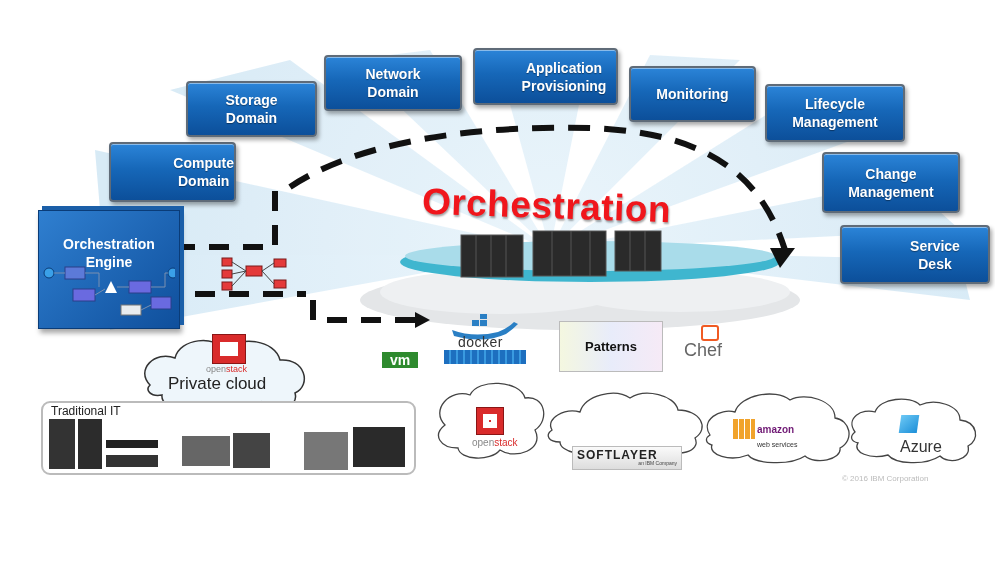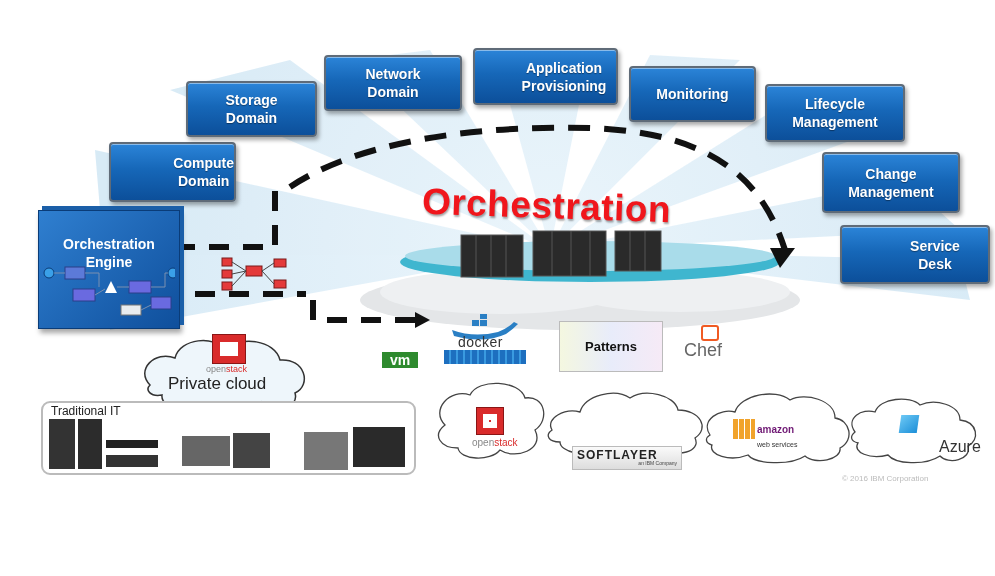--- a/index.html
+++ b/index.html
@@ -190,15 +190,15 @@
 <div class="abs" style="left:572px;top:430px;width:108px;height:22px;background:linear-gradient(#fafafa,#ddd);border:1px solid #bbb;margin-top:16px;">
   <div style="position:absolute;left:4px;top:1px;font-size:12px;font-weight:bold;letter-spacing:1px;color:#222;">SOFTLAYER</div>
   <div style="position:absolute;right:4px;top:13px;font-size:5px;color:#444;">an IBM Company</div>
 </div>
 
 <div class="abs" style="left:733px;top:419px;width:22px;height:20px;background:repeating-linear-gradient(90deg,#f1a32b 0 5px,#fff 5px 6px);"></div>
 <div class="abs" style="left:757px;top:424px;font-size:10px;font-weight:bold;color:#701a75;">amazon</div>
 <div class="abs" style="left:757px;top:441px;font-size:7px;color:#333;">web services</div>
 
 <div class="abs" style="left:900px;top:415px;width:18px;height:18px;background:linear-gradient(135deg,#6cc8f5,#1d8fd8);transform:skewX(-8deg);"></div>
-<div class="abs" style="left:939px;top:438px;font-size:16px;color:#333;">Azure</div>
+<div class="abs" style="left:900px;top:438px;font-size:16px;color:#333;">Azure</div>
 
 <div class="abs" style="left:842px;top:474px;font-size:8px;color:#bbb;">© 2016 IBM Corporation</div>
 
 </body></html>

